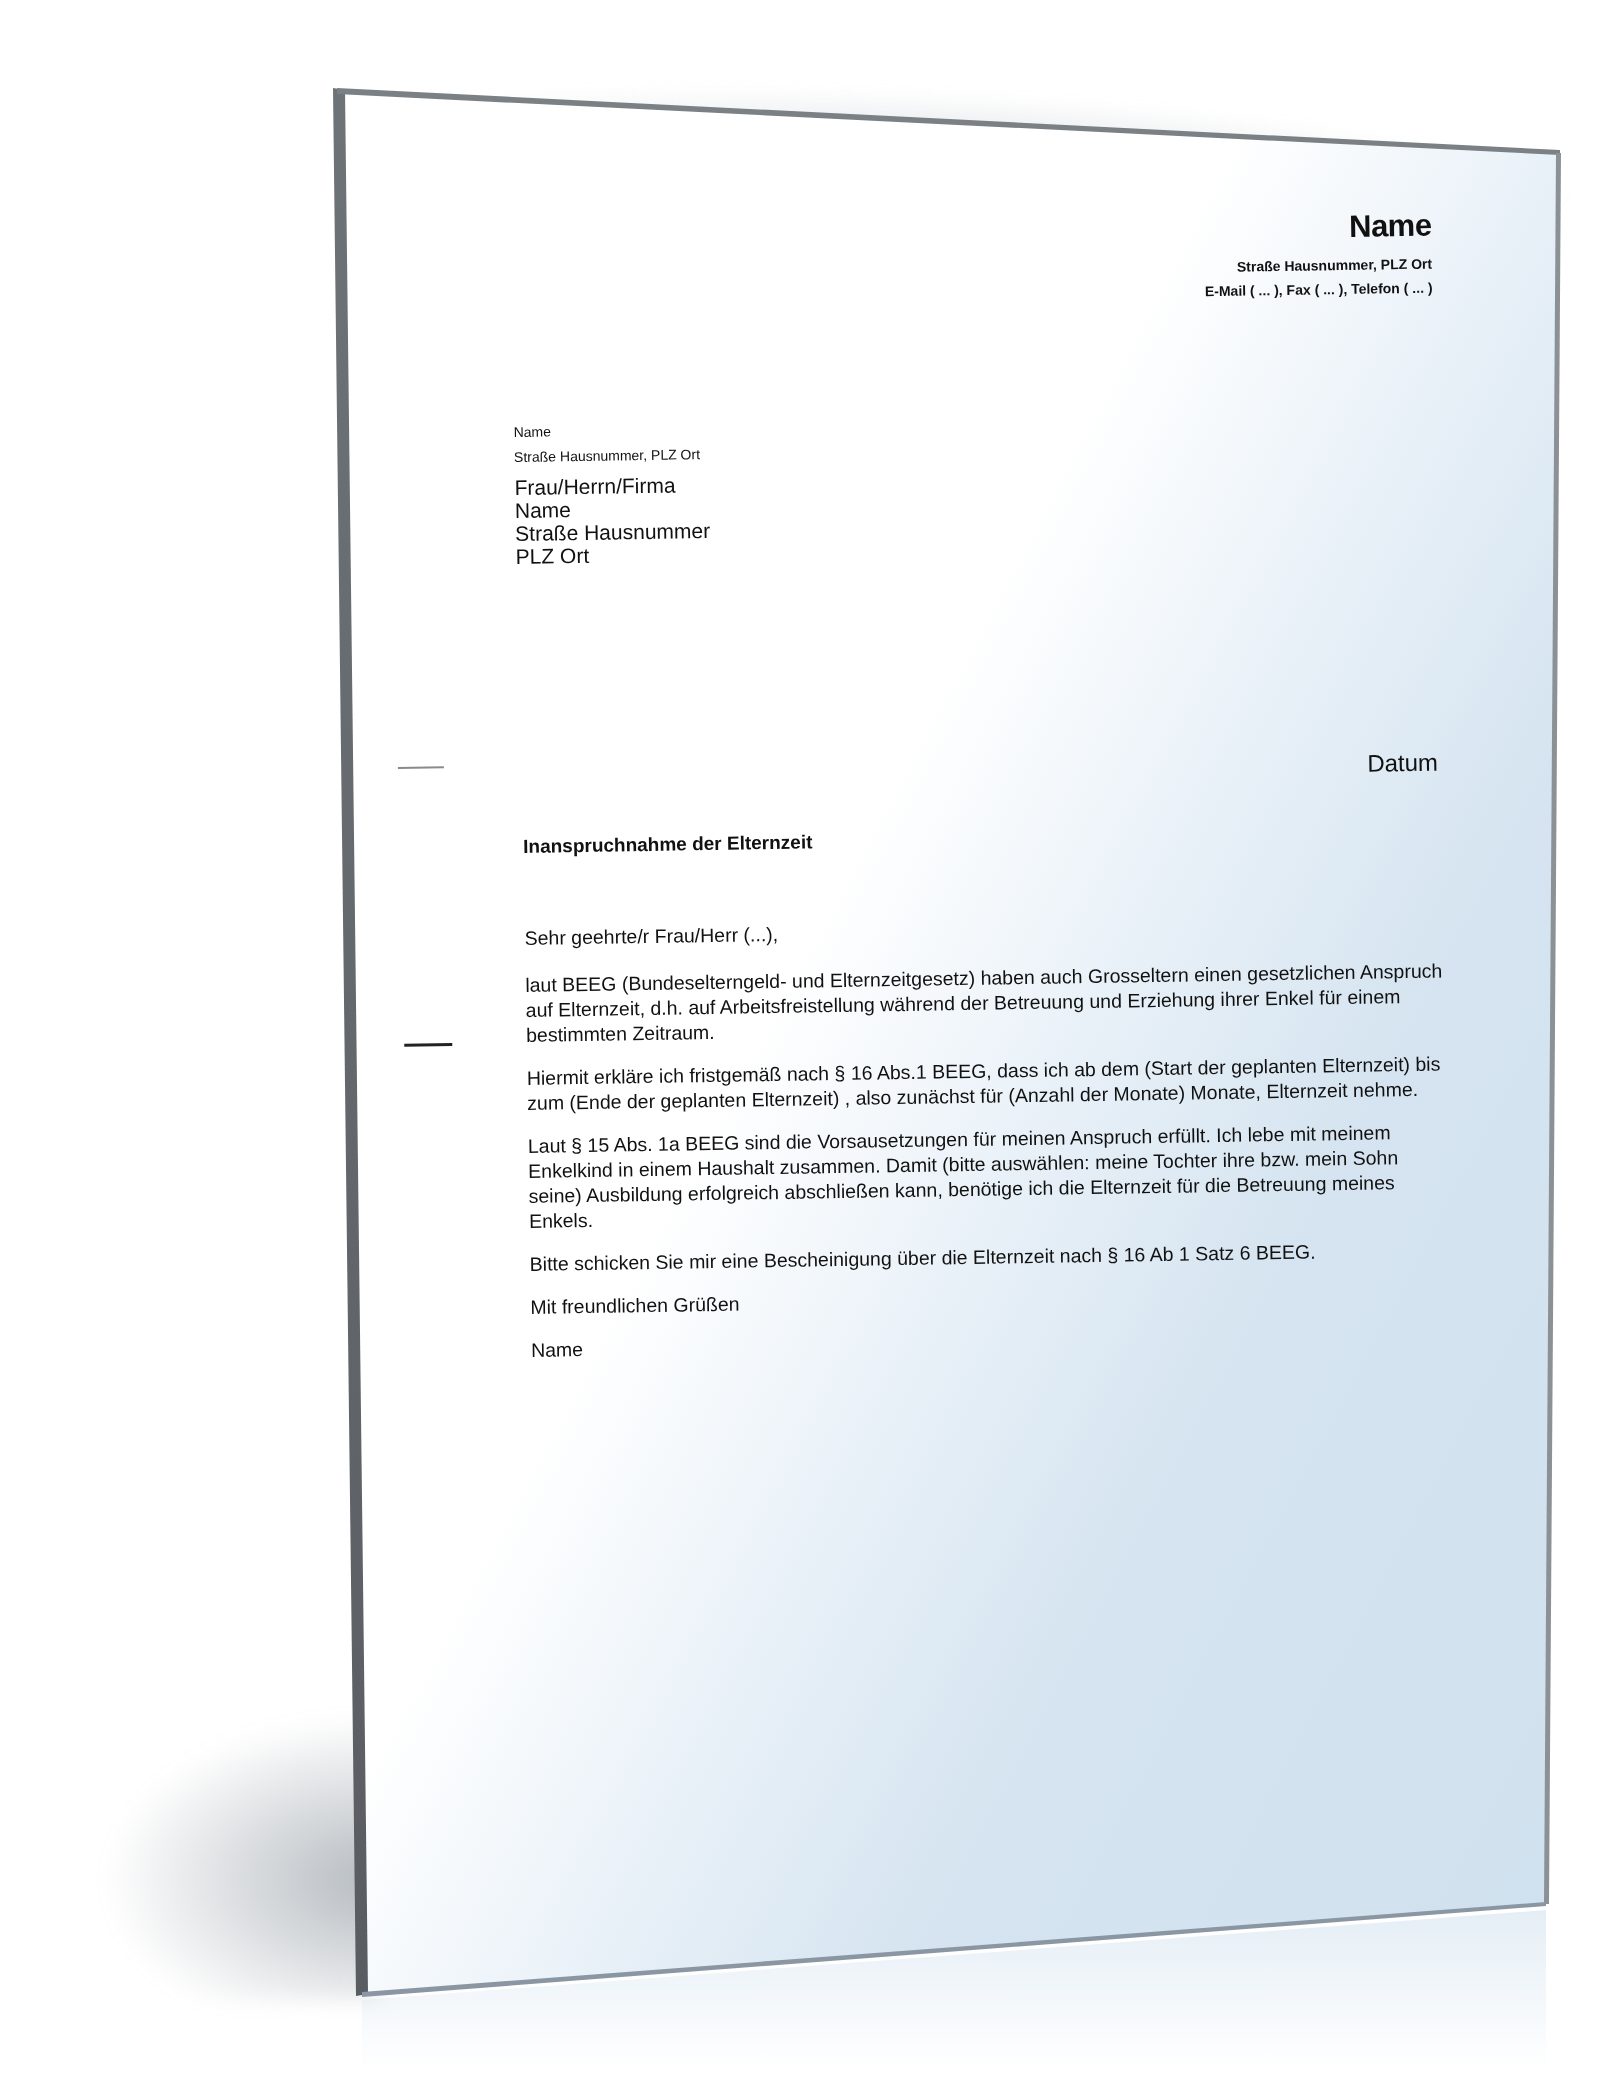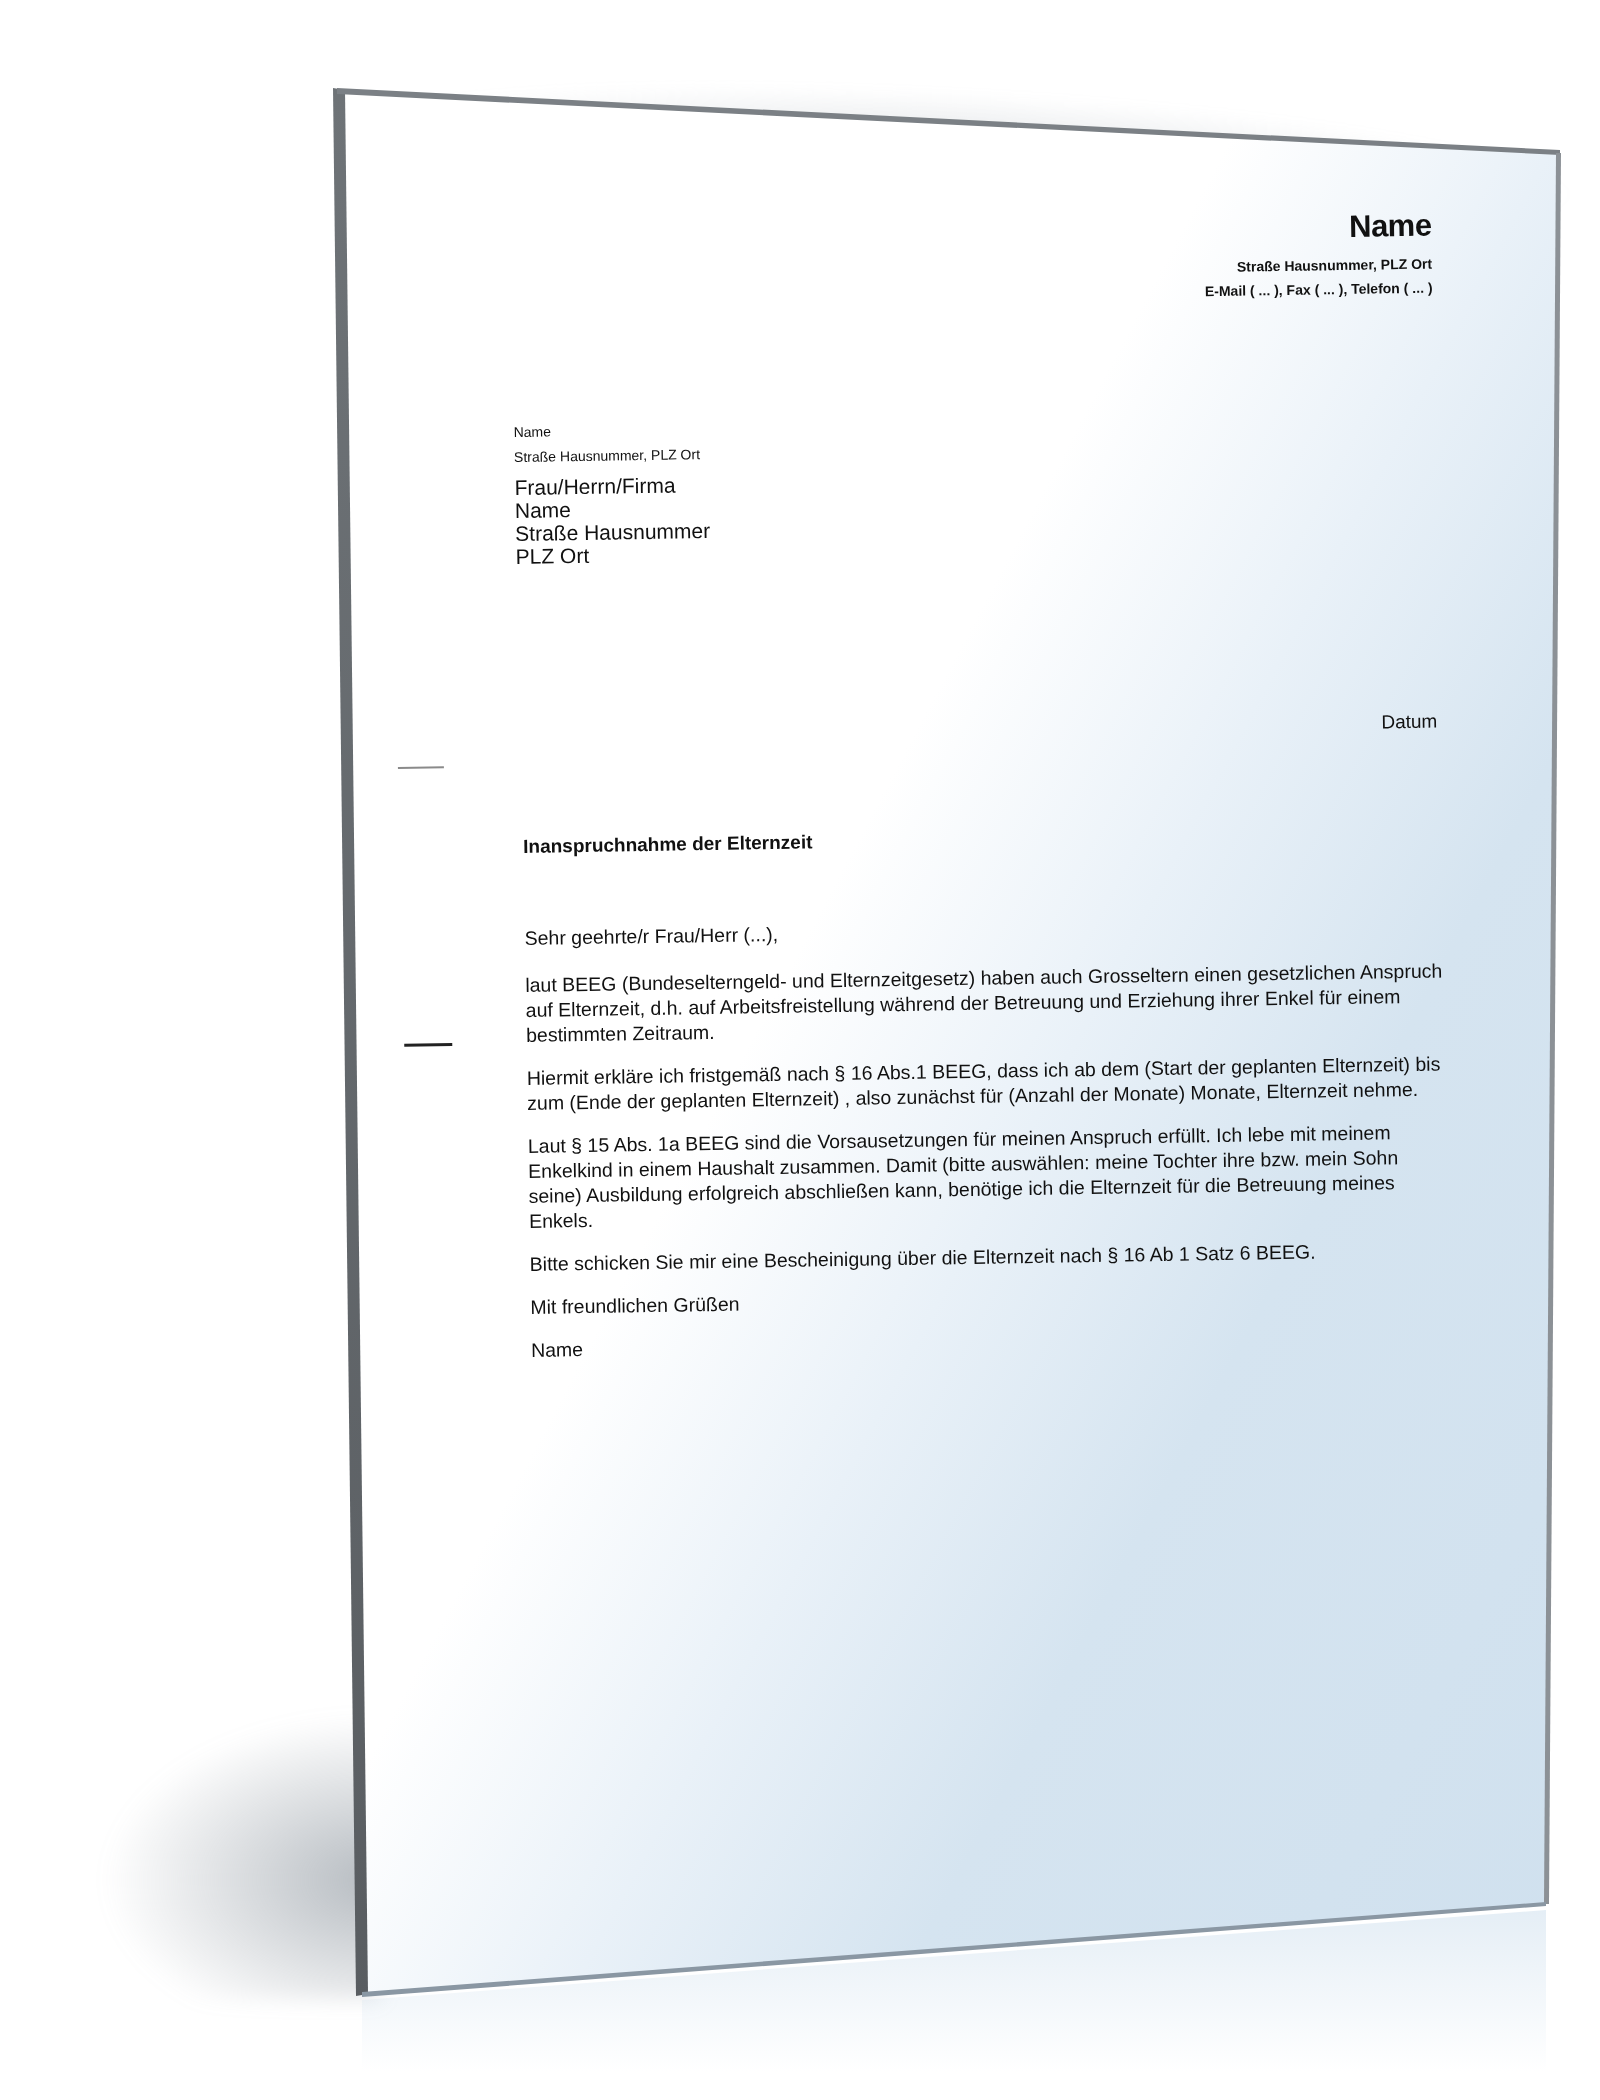--- a/index.html
+++ b/index.html
@@ -59,21 +59,21 @@
     .sender-name { right: 158px; top: 222px; font-size: 31px; font-weight: bold; letter-spacing: -0.5px; }
     .sender-addr { right: 158px; top: 270px; font-size: 14px; font-weight: bold; }
     .sender-contact { right: 158px; top: 294px; font-size: 14px; font-weight: bold; }
     .ret-name { left: 521px; top: 424px; font-size: 14px; }
     .ret-addr { left: 521px; top: 449px; font-size: 14px; }
     .rcpt { left: 521px; top: 476px; font-size: 21px; line-height: 23px; }
     .rcpt div { white-space: nowrap; }
     .marker { position: absolute; height: 2px; }
     .marker-1 { left: 400px; top: 765px; width: 46px; background: #8a8a8a; }
     .marker-2 { left: 402px; top: 1042px; width: 48px; background: #222; height: 3px; }
-    .datum { right: 160px; top: 725px; font-size: 19px; }
+    .datum { right: 160px; top: 763px; font-size: 24px; }
     .subject { left: 524px; top: 836px; font-size: 19px; font-weight: bold; }
     .body { left: 524px; top: 926px; width: 920px; font-size: 19.5px; line-height: 25px; }
     .body p { margin: 0 0 18px 0; white-space: normal; }
     .body .salute { margin-bottom: 22px; }
     .closing { margin-top: 4px; }
   </style>
 </head>
 <body>
 
 <div class="shadow-top"></div>

